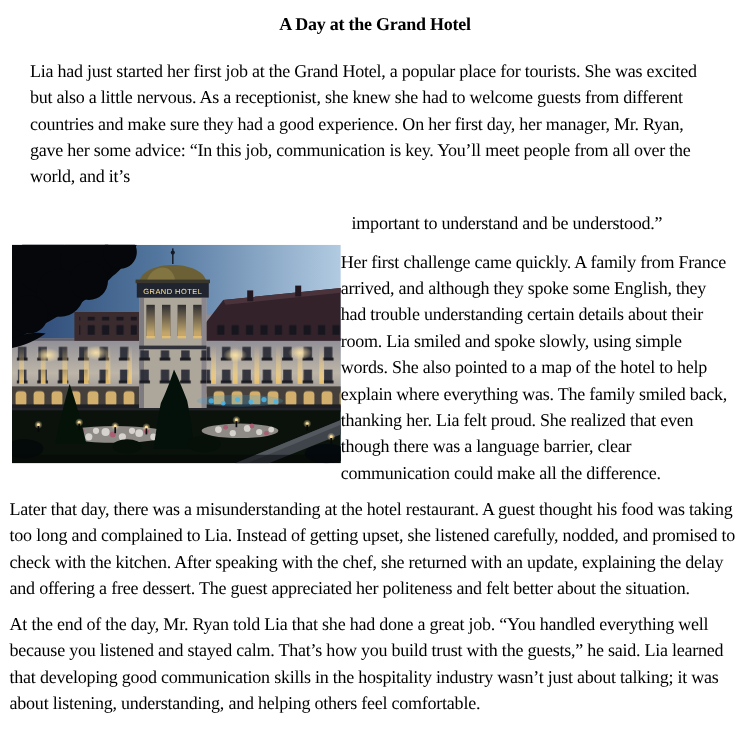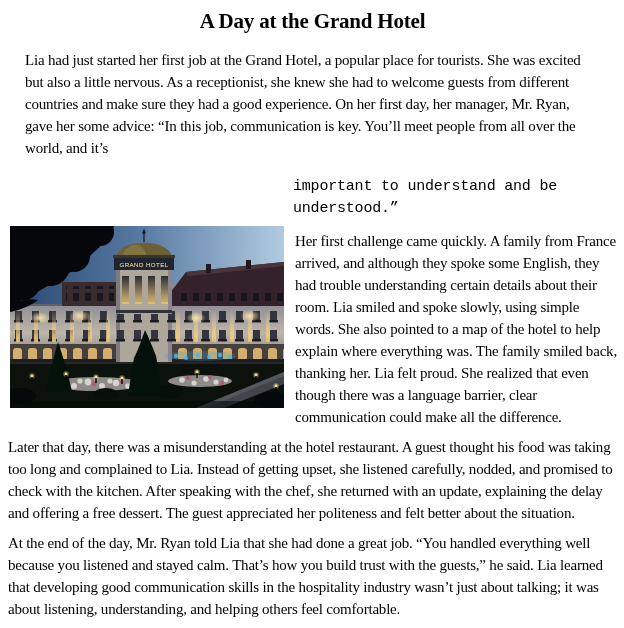--- a/index.html
+++ b/index.html
@@ -8,32 +8,32 @@
     background: #ffffff;
     overflow: hidden;
     font-family: "Liberation Serif", serif;
     font-size: 15px;
     line-height: 22px;
     letter-spacing: -0.2px;
     color: #000000;
   }
   .page { padding: 10px 7px 0 8px; }
   .title {
-    font-size: 21px;
+    font-size: 15px;
     line-height: 22px;
     font-weight: 700;
     text-align: center;
     margin: 0 0 8px 0;
   }
   p.para { margin: 0 0 8px 0; text-align: left; }
   .para-first { margin: 17px !important; }
-  .wrap-line { margin: 0 0 6px 285px; font-family: Liberation Mono, monospace; }
+  .wrap-line { margin: 0 0 6px 285px; }
   .figure-row {
     display: flex;
-    gap: 11px;
+    gap: 0;
     align-items: flex-start;
     margin: 0 0 8px 0;
   }
   .photo { flex: 0 0 auto; margin-left: 2px; display: block; }
   .side { width: 326px; padding-top: 4px; margin: 0 !important; }
 </style>
 </head>
 <body>
 
 <div class="page">

